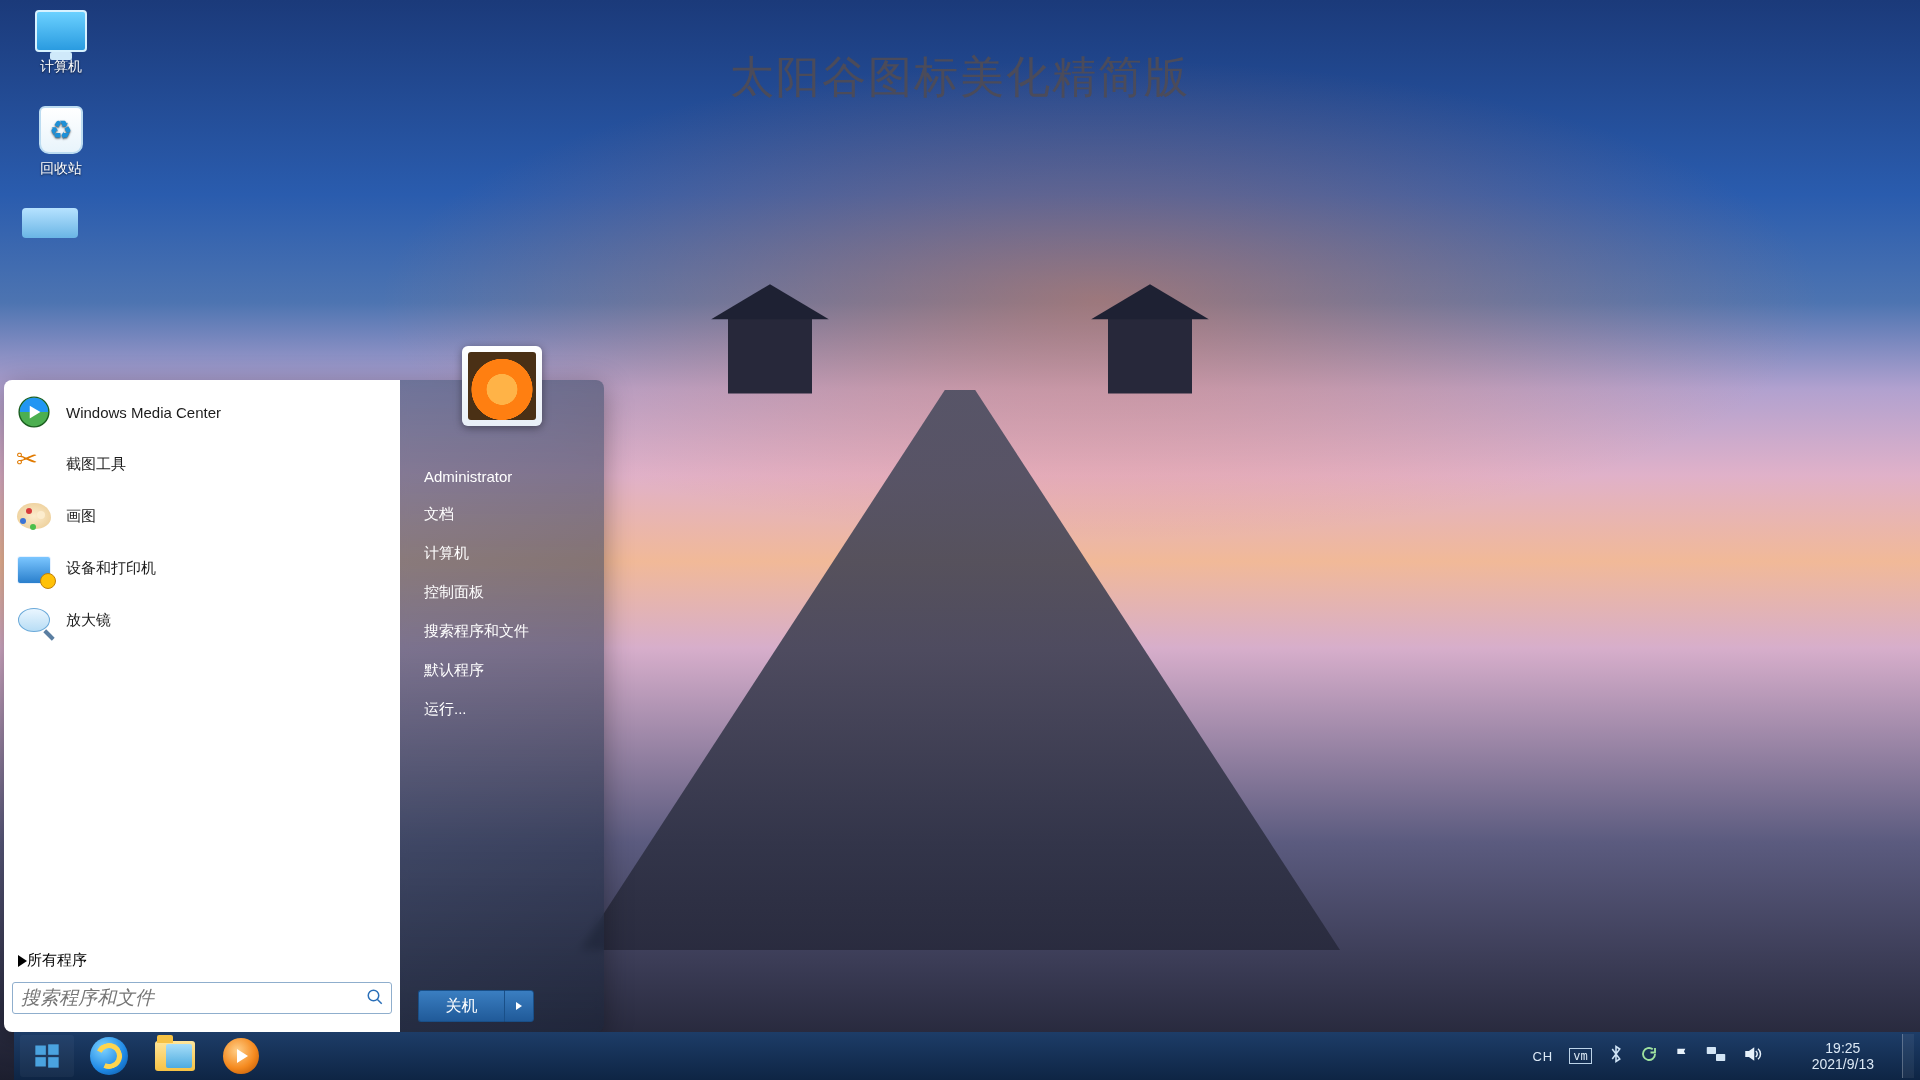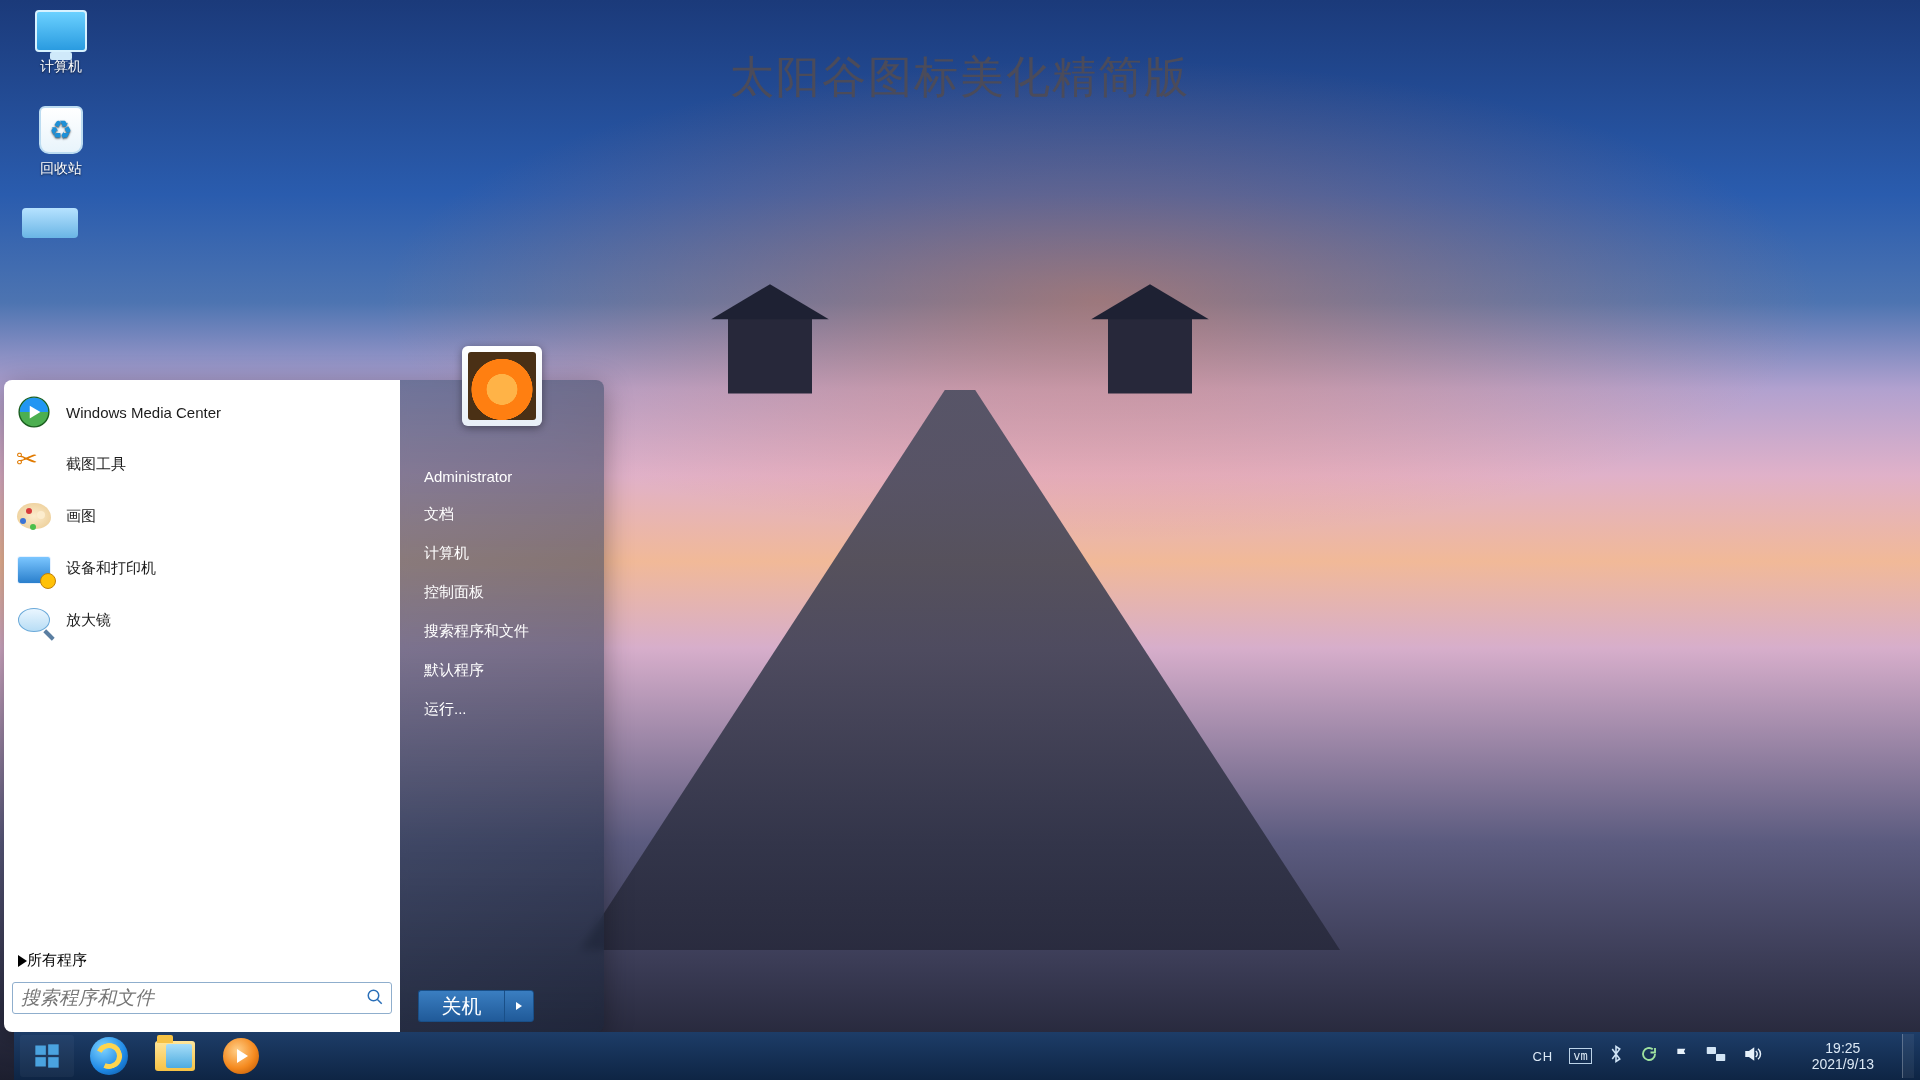--- a/index.html
+++ b/index.html
@@ -105,21 +105,21 @@
   .user-avatar .inner {
     width: 100%; height: 100%;
     background: radial-gradient(circle at 50% 55%, #ffb347 0 30%, #ff7f11 31% 60%, #4a3015 61%);
     border-radius: 3px;
   }
 
   .shut-row { position: absolute; left: 18px; bottom: 10px; display: flex; }
   .shut-btn {
     height: 32px; min-width: 86px; padding: 12px 14px;
     background: linear-gradient(#3a7ec1,#205a99);
-    color: #fff; font-size: 20px; border: 1px solid #194f88;
+    color: #fff; font-size: 16px; border: 1px solid #194f88;
     border-right: none; border-radius: 3px 0 0 3px;
     display: flex; align-items: center; justify-content: center; cursor: pointer;
   }
   .shut-arrow {
     width: 30px; height: 32px;
     background: linear-gradient(#3a7ec1,#205a99);
     border: 1px solid #194f88; border-radius: 0 3px 3px 0;
     display: flex; align-items: center; justify-content: center; color: #fff; cursor: pointer;
   }
 

